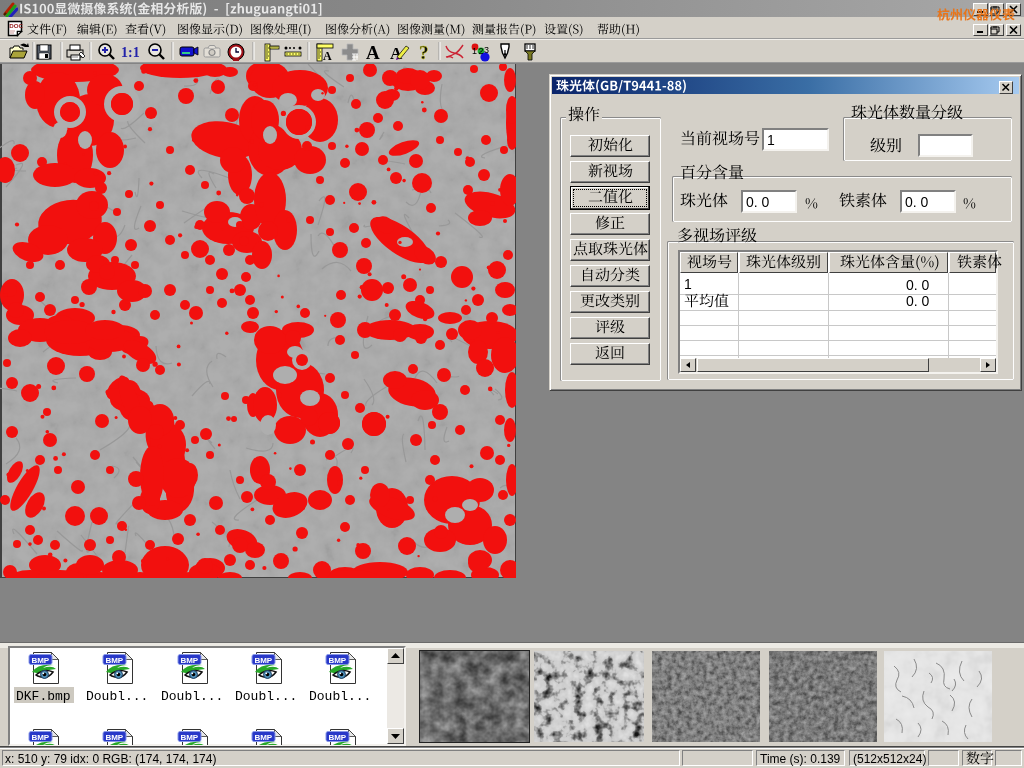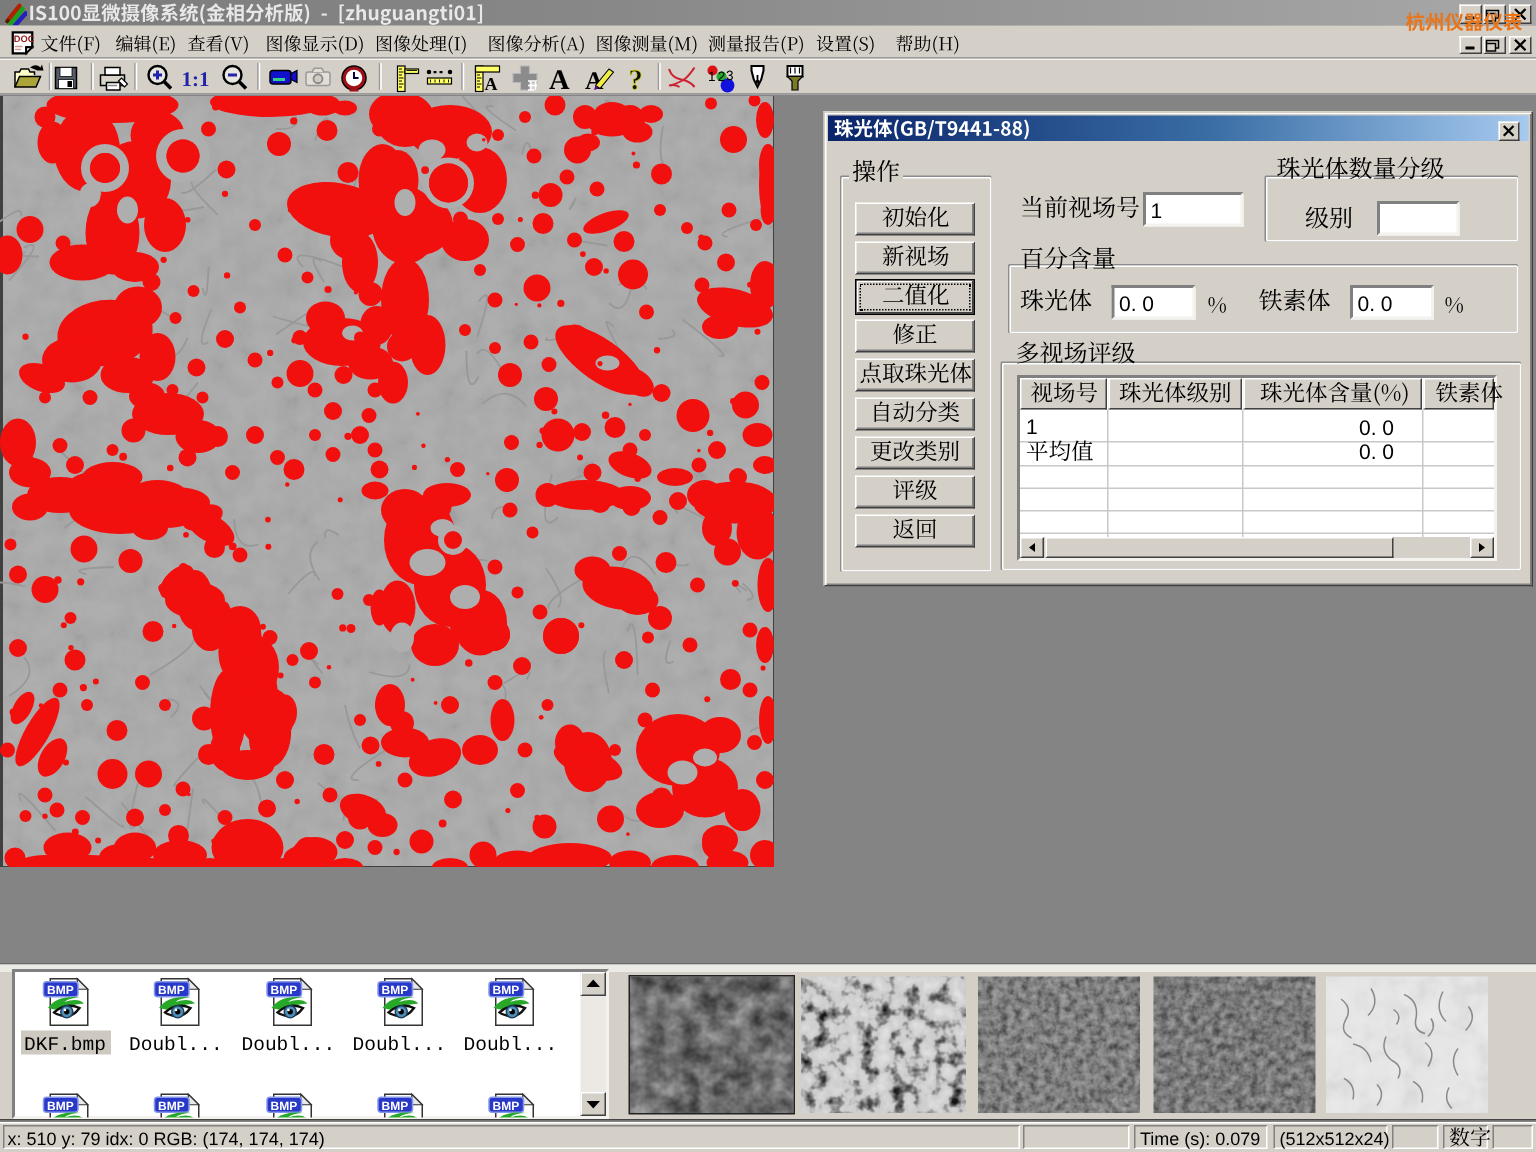--- a/index.html
+++ b/index.html
@@ -1796,21 +1796,21 @@
 <div class="abs" style="left:419px;top:650px;width:111px;height:93px;border:1px solid #222"></div>
 <div class="abs" style="left:0;top:748px;width:1024px;height:20px;background:#d4d0c8;border-top:1px solid #fff"></div>
 <div class="abs" style="left:2px;top:750px;width:678px;height:16px;border-top:1px solid #808080;border-left:1px solid #808080;border-right:1px solid #fff;border-bottom:1px solid #fff"></div>
 <div class="abs" style="left:682px;top:750px;width:71px;height:16px;border-top:1px solid #808080;border-left:1px solid #808080;border-right:1px solid #fff;border-bottom:1px solid #fff"></div>
 <div class="abs" style="left:756px;top:750px;width:89px;height:16px;border-top:1px solid #808080;border-left:1px solid #808080;border-right:1px solid #fff;border-bottom:1px solid #fff"></div>
 <div class="abs" style="left:849px;top:750px;width:76px;height:16px;border-top:1px solid #808080;border-left:1px solid #808080;border-right:1px solid #fff;border-bottom:1px solid #fff"></div>
 <div class="abs" style="left:928px;top:750px;width:31px;height:16px;border-top:1px solid #808080;border-left:1px solid #808080;border-right:1px solid #fff;border-bottom:1px solid #fff"></div>
 <div class="abs" style="left:962px;top:750px;width:30px;height:16px;border-top:1px solid #808080;border-left:1px solid #808080;border-right:1px solid #fff;border-bottom:1px solid #fff"></div>
 <div class="abs" style="left:995px;top:750px;width:27px;height:16px;border-top:1px solid #808080;border-left:1px solid #808080;border-right:1px solid #fff;border-bottom:1px solid #fff"></div>
 <div class="abs" style="left:5px;top:752px;font:12px 'Liberation Sans';color:#000000;white-space:nowrap">x: 510 y: 79 idx: 0 RGB: (174, 174, 174)</div>
-<div class="abs" style="left:760px;top:752px;font:12px 'Liberation Sans';color:#000;white-space:nowrap">Time (s): 0.079</div>
+<div class="abs" style="left:760px;top:752px;font:12px 'Liberation Sans';color:#000;white-space:nowrap">Time (s): 0.139</div>
 <div class="abs" style="left:853px;top:752px;font:12px 'Liberation Sans';color:#000;white-space:nowrap">(512x512x24)</div>
 <svg style="position:absolute;left:966.0px;top:751.0px;overflow:visible" width="30" height="17">
     <g fill="#000" transform="translate(0,12.32)">
       <g transform="translate(0.00,0) scale(0.01400,-0.01400)">
         <path d="M506 773 418 808C399 753 375 693 357 656L373 646C403 675 440 718 470 757C490 755 502 763 506 773ZM99 797 87 790C117 758 149 703 154 660C210 615 266 731 99 797ZM290 348C319 345 328 354 332 365L238 396C229 372 211 335 191 295H42L51 265H175C149 217 121 168 100 140C158 128 232 104 296 73C237 15 157 -29 52 -61L58 -77C181 -51 272 -8 339 50C371 31 398 11 417 -11C469 -28 489 40 383 95C423 141 452 196 474 259C496 259 506 262 514 271L447 332L408 295H262ZM409 265C392 209 368 159 334 116C293 130 240 143 173 150C196 184 222 226 245 265ZM731 812 624 836C602 658 551 477 490 355L505 346C538 386 567 434 593 487C612 374 641 270 686 179C626 84 538 4 413 -63L422 -77C552 -24 647 43 715 125C763 45 825 -24 908 -78C918 -48 941 -34 970 -30L973 -20C879 28 807 93 751 172C826 284 862 420 880 582H948C962 582 971 587 974 598C941 629 889 671 889 671L841 612H645C665 668 681 728 695 789C717 790 728 799 731 812ZM634 582H806C794 448 768 330 715 229C666 315 632 414 609 522ZM475 684 433 631H317V801C342 805 351 814 353 828L255 838V630L47 631L55 601H225C182 520 115 445 35 389L45 373C129 415 201 468 255 533V391H268C290 391 317 405 317 414V564C364 525 418 468 437 423C504 385 540 517 317 585V601H526C540 601 550 606 552 617C523 646 475 684 475 684Z"></path>
       </g>
       <g transform="translate(14.00,0) scale(0.01400,-0.01400)">
         <path d="M437 839 427 832C463 801 498 746 504 701C573 650 636 794 437 839ZM169 733 152 732C157 667 118 609 79 588C56 575 42 554 51 531C63 505 101 505 127 523C156 543 183 586 183 651H836C823 613 802 566 786 534L800 527C839 556 892 604 920 639C941 640 952 642 959 648L880 725L835 681H180C178 697 175 715 169 733ZM864 348 814 286H532V374C555 377 565 385 567 400C633 428 698 466 747 499C767 500 779 502 787 509L708 581L663 536H215L224 506H649C619 473 577 433 535 404L466 411V286H47L56 256H466V23C466 7 460 1 440 1C416 1 294 10 294 10V-6C346 -12 375 -19 393 -30C408 -42 414 -58 419 -78C520 -68 532 -35 532 18V256H927C941 256 951 261 954 272C919 304 864 348 864 348Z"></path>
       </g>
     </g>

